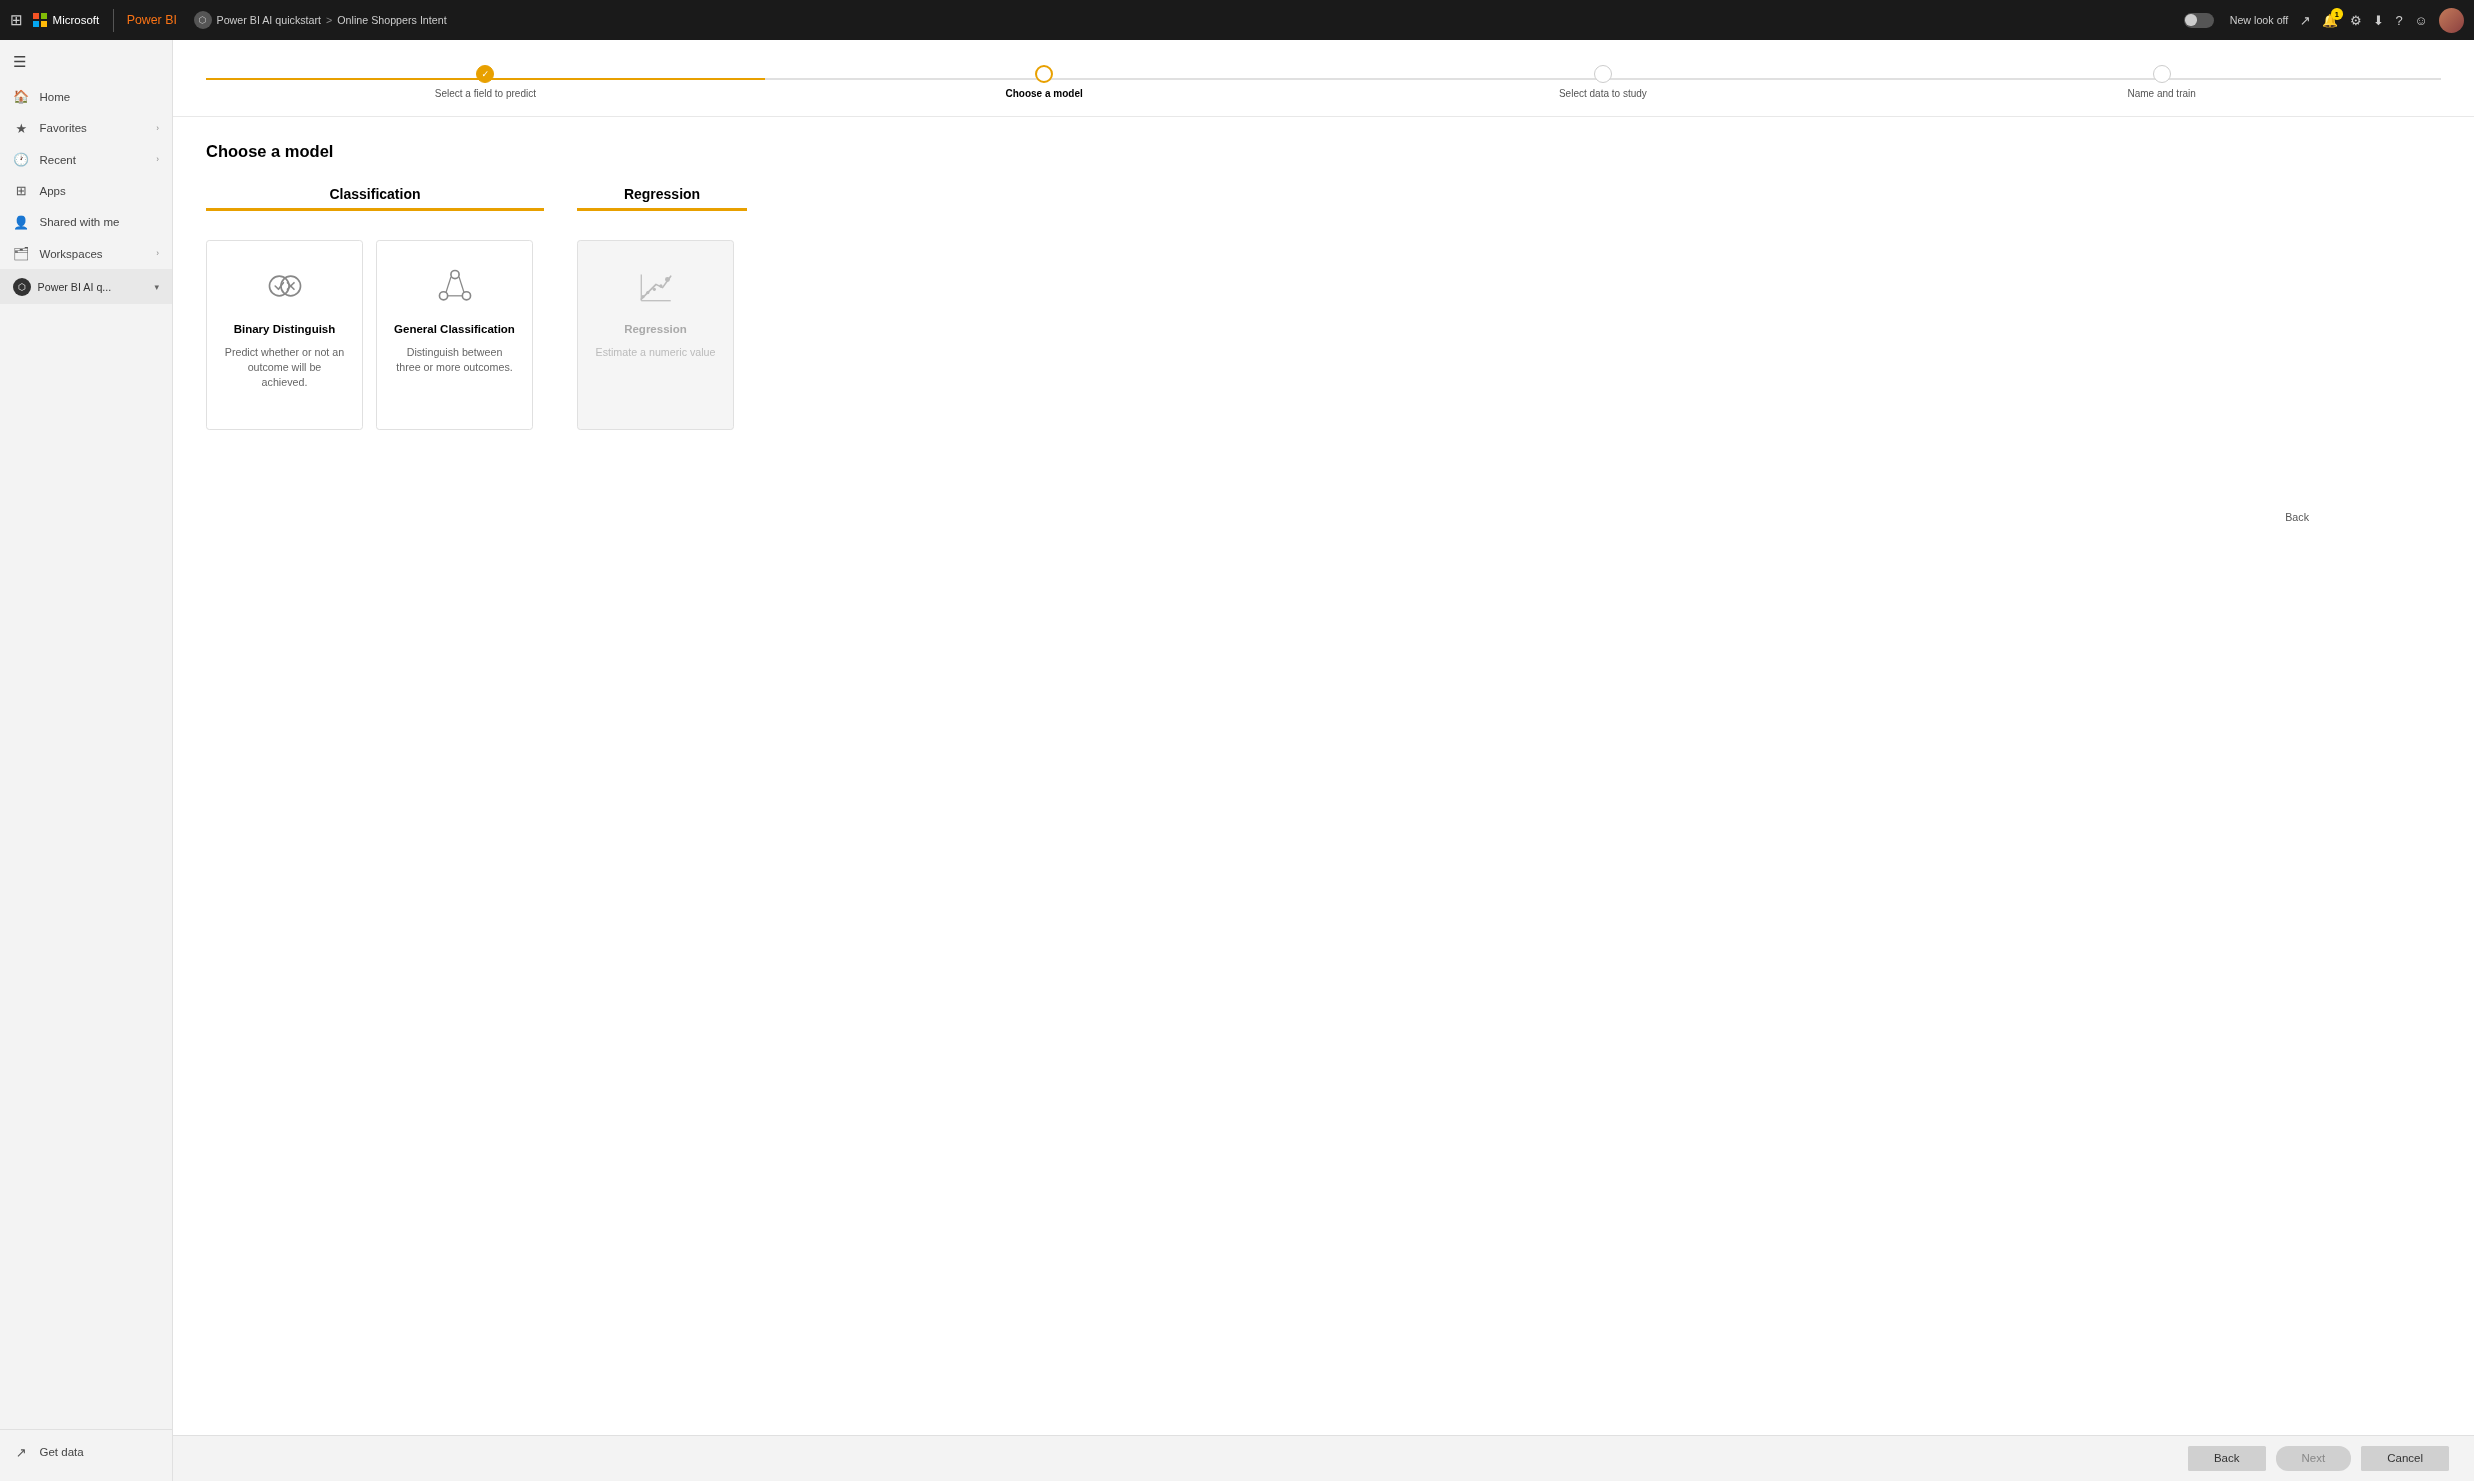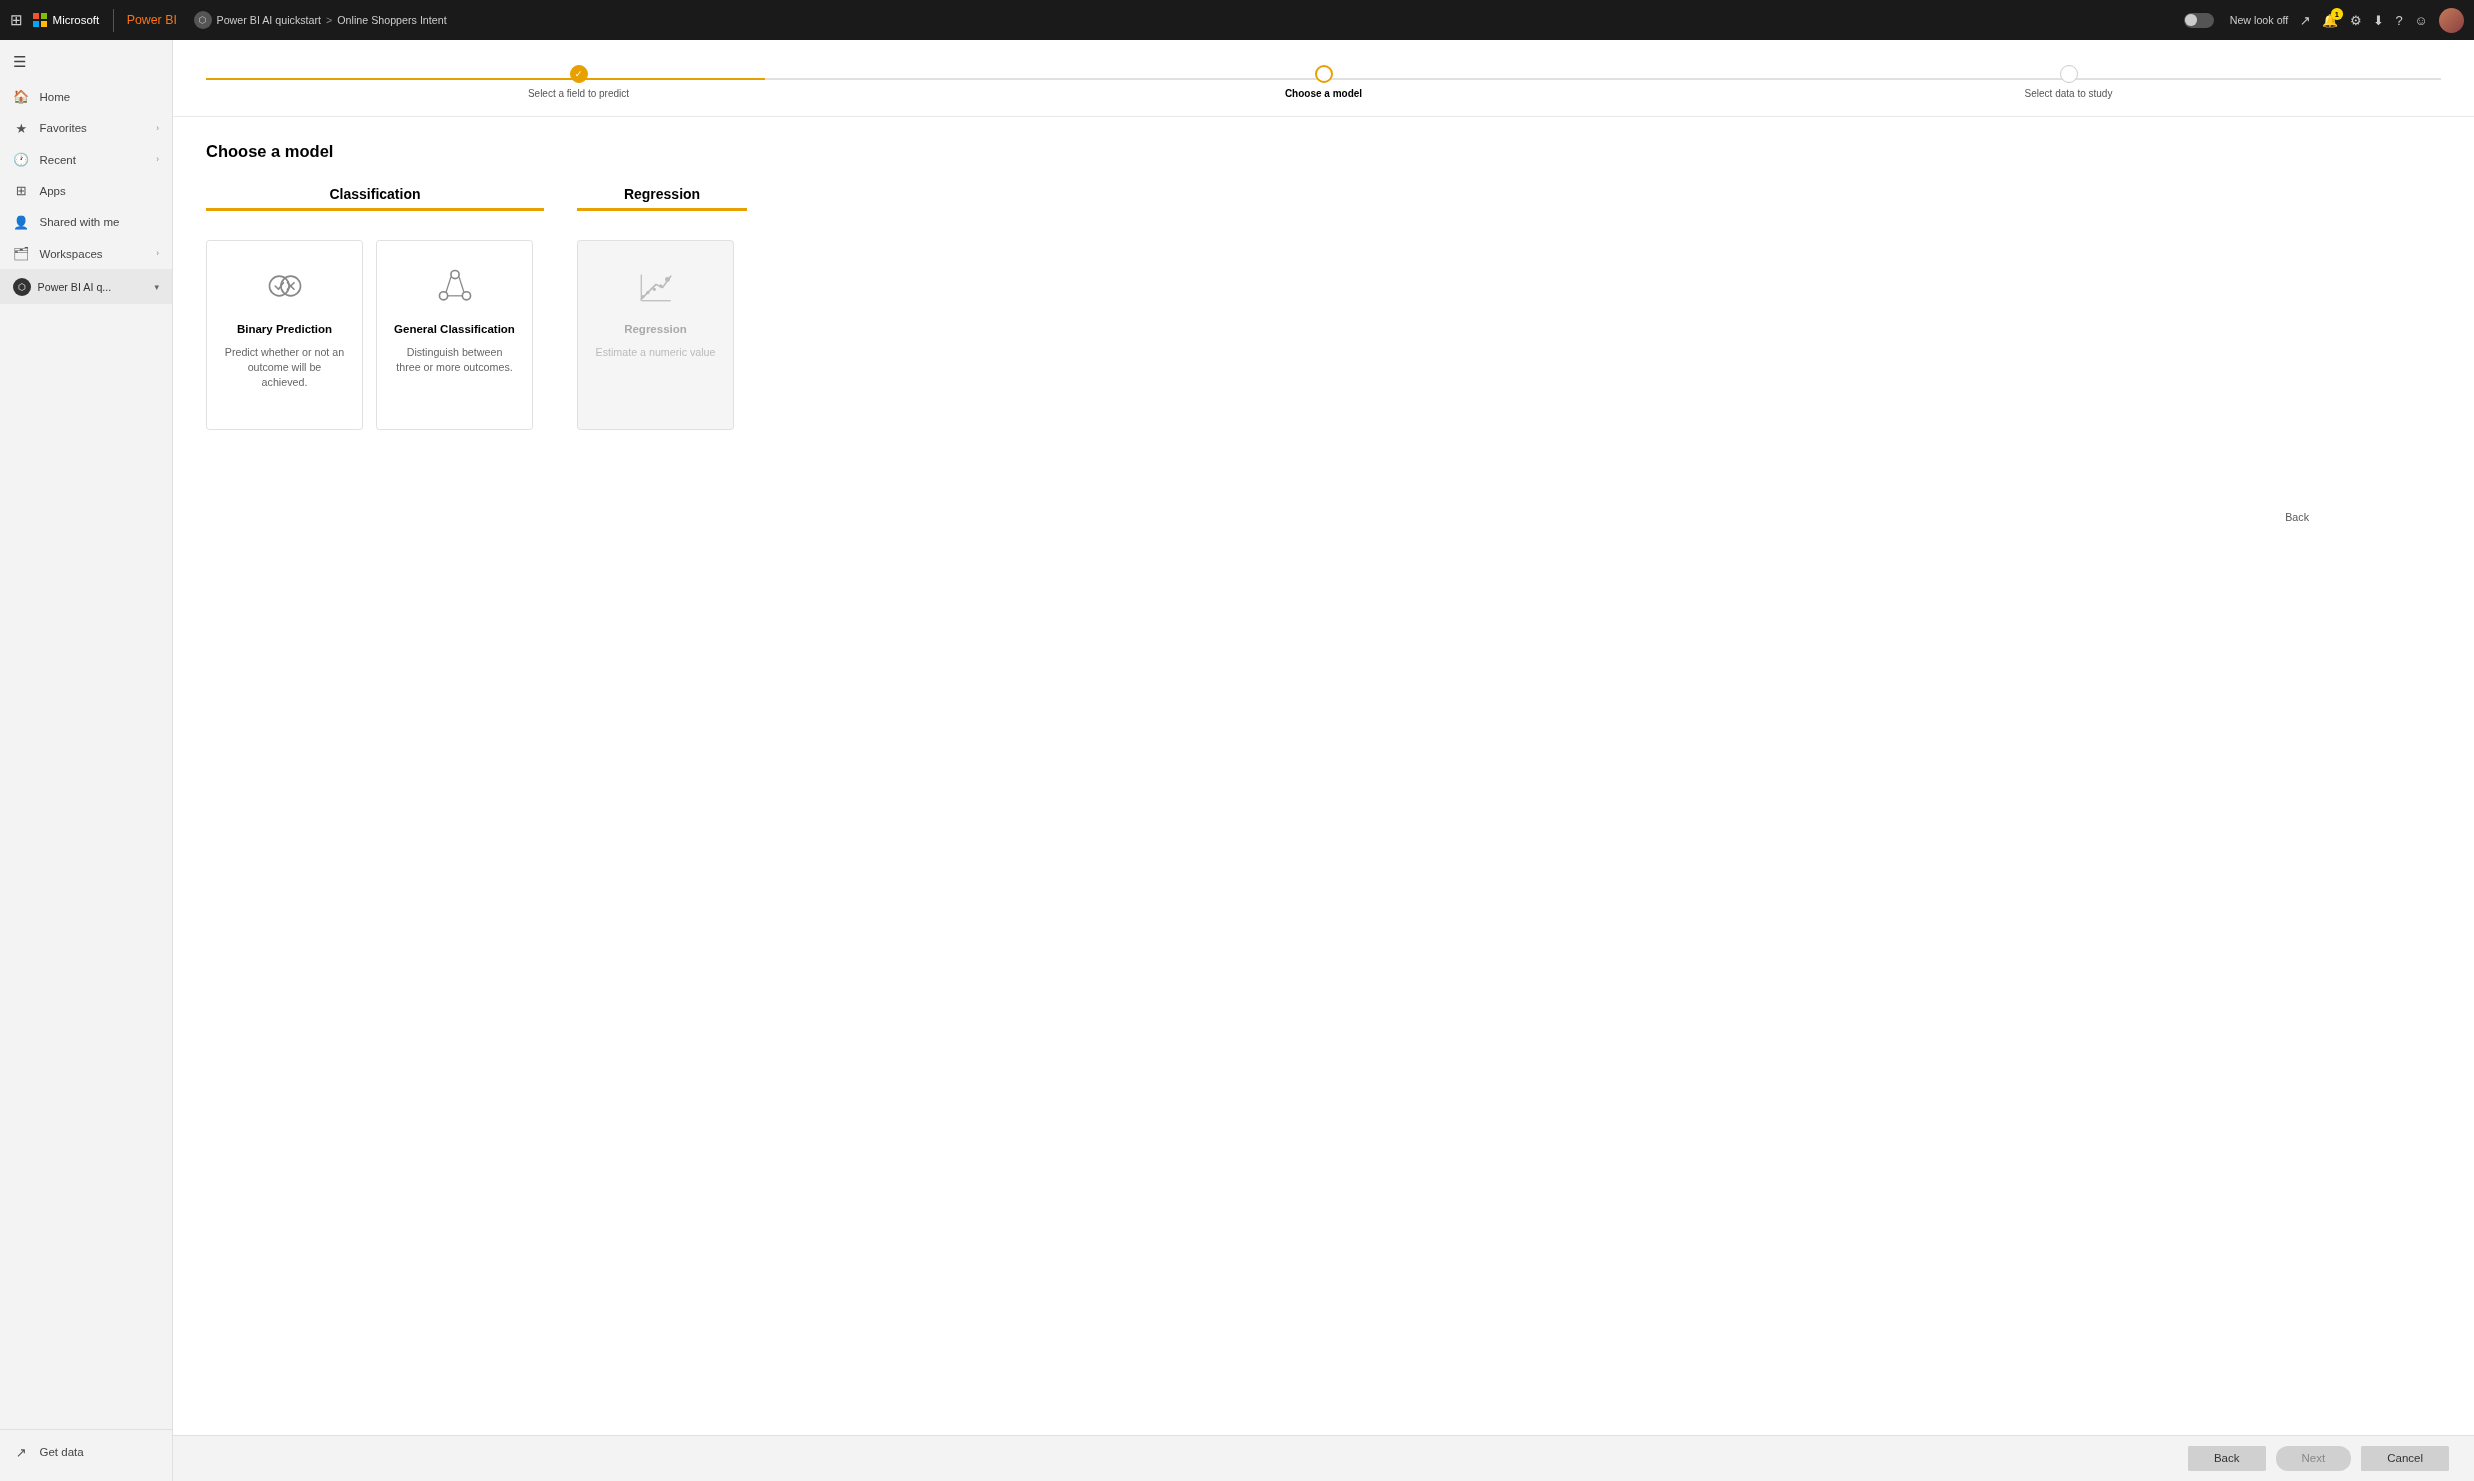--- a/index.html
+++ b/index.html
@@ -258,20 +258,24 @@
       <div class="wizard-step">
         <div class="step-circle active"></div>
         <div class="step-label active-label">Choose a model</div>
       </div>
 
       <div class="wizard-step">
         <div class="step-circle inactive"></div>
         <div class="step-label">Select data to study</div>
       </div>
 
+      <div class="wizard-step">
+        <div class="step-circle inactive"></div>
+        <div class="step-label">Name and train</div>
+      </div>
     </div>
 
     <div class="model-section">
       <div class="section-title">Choose a model</div>
 
       <div class="model-categories">
 
         <div class="model-category">
           <div class="category-header">
             <span class="category-title">Classification</span>
@@ -282,21 +286,21 @@
             <div class="model-card">
               <div class="card-icon">
                 <svg class="binary-icon-svg" viewBox="0 0 44 44" fill="none" xmlns="http://www.w3.org/2000/svg">
                   <circle cx="15" cy="22" r="12" stroke="#888" stroke-width="2" fill="none"></circle>
                   <circle cx="29" cy="22" r="12" stroke="#888" stroke-width="2" fill="none"></circle>
                   <polyline points="10,22 14,26 20,18" stroke="#888" stroke-width="2" fill="none" stroke-linecap="round" stroke-linejoin="round"></polyline>
                   <line x1="25" y1="18" x2="33" y2="26" stroke="#888" stroke-width="2" stroke-linecap="round"></line>
                   <line x1="33" y1="18" x2="25" y2="26" stroke="#888" stroke-width="2" stroke-linecap="round"></line>
                 </svg>
               </div>
-              <div class="card-title">Binary Prediction</div>
+              <div class="card-title">Binary Distinguish</div>
               <div class="card-desc">Predict whether or not an outcome will be achieved.</div>
             </div>
 
             <div class="model-card">
               <div class="card-icon">
                 <svg class="general-icon-svg" viewBox="0 0 44 44" fill="none" xmlns="http://www.w3.org/2000/svg">
                   <circle cx="22" cy="8" r="5" stroke="#888" stroke-width="2" fill="none"></circle>
                   <circle cx="8" cy="34" r="5" stroke="#888" stroke-width="2" fill="none"></circle>
                   <circle cx="36" cy="34" r="5" stroke="#888" stroke-width="2" fill="none"></circle>
                   <line x1="17" y1="11" x2="11" y2="30" stroke="#888" stroke-width="1.5"></line>

